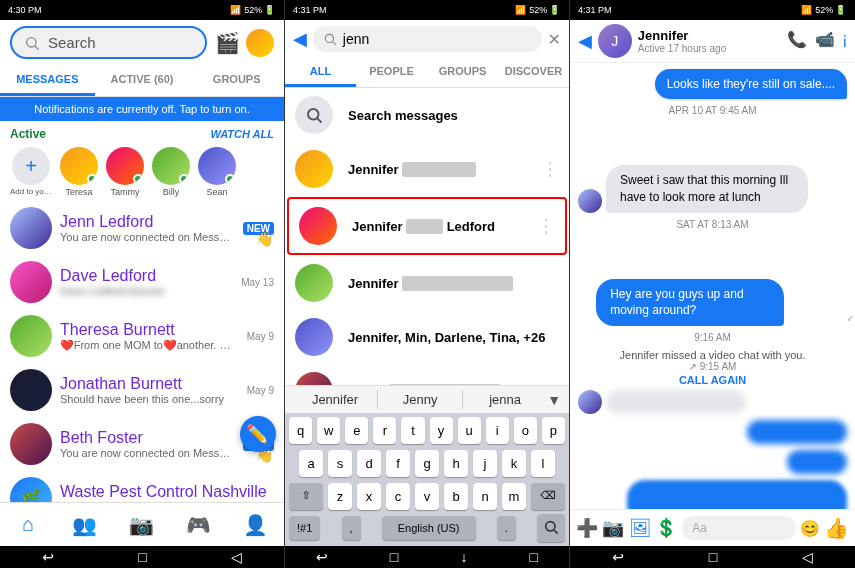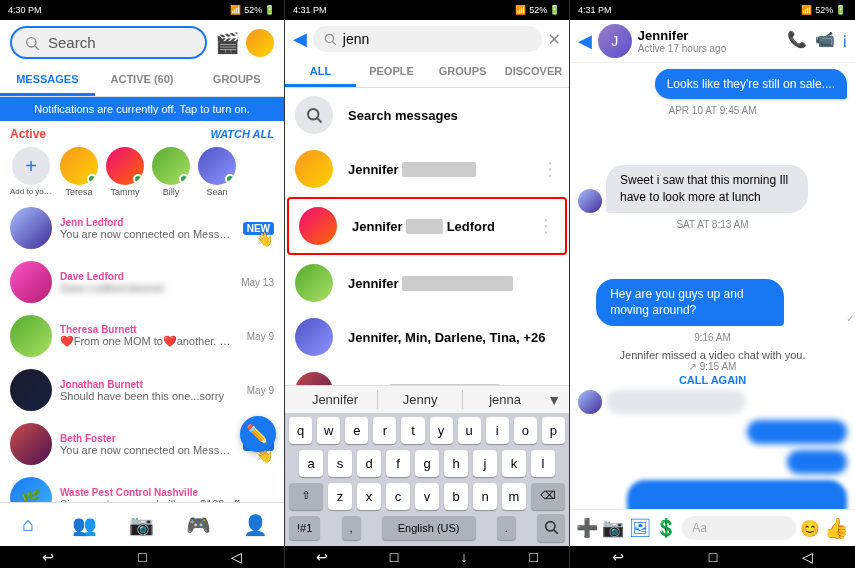--- a/index.html
+++ b/index.html
@@ -94,21 +94,21 @@
       flex-shrink: 0;
     }
     .active-header {
       display: flex;
       justify-content: space-between;
       align-items: center;
       margin-bottom: 6px;
     }
     .active-label {
       font-size: 12px;
-      color: #ef4444;
+      color: #15803d;
       font-weight: 600;
     }
     .watch-all {
       font-size: 11px;
       color: #1877f2;
       font-weight: 600;
       font-style: italic;
     }
     .active-avatars {
       display: flex;
@@ -174,23 +174,23 @@
       background: #bbb;
       flex-shrink: 0;
       position: relative;
       overflow: hidden;
     }
     .msg-info {
       flex: 1;
       min-width: 0;
     }
     .msg-name {
-      font-size: 10px;
-      font-weight: 700;
-      color: #ec4899;
+      font-size: 16px;
+      font-weight: 400;
+      color: #6d28d9;
       white-space: nowrap;
       overflow: hidden;
       text-overflow: ellipsis;
     }
     .msg-preview {
       font-size: 11px;
       color: #666;
       white-space: nowrap;
       overflow: hidden;
       text-overflow: ellipsis;

